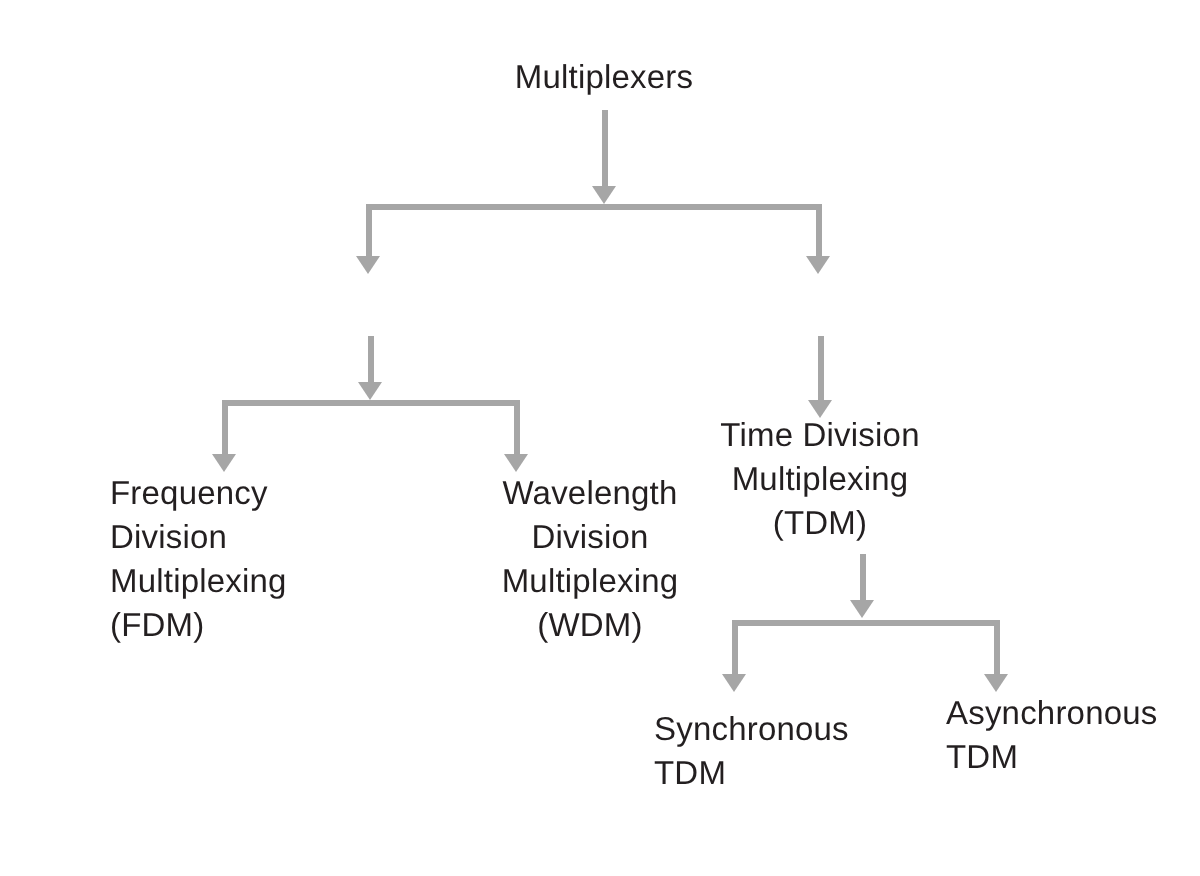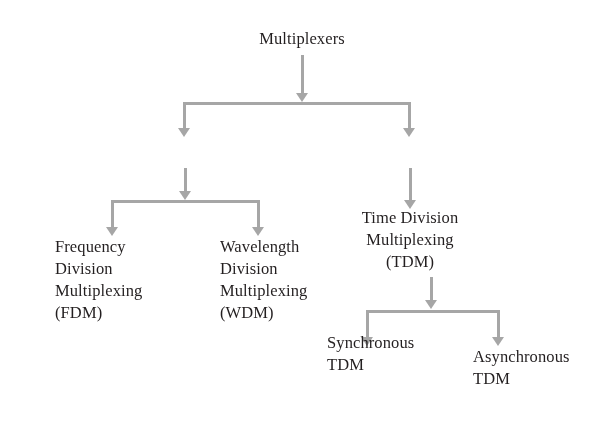--- a/index.html
+++ b/index.html
@@ -10,21 +10,20 @@
   body {
     font-family: "Liberation Sans", sans-serif;
     color: #231f20;
   }
   #canvas {
     position: relative;
     width: 600px;
     height: 438px;
     background: #ffffff;
     overflow: hidden;
-    font-family: Liberation Serif, serif;
   }
   .node {
     position: absolute;
     font-size: 16.5px;
     line-height: 22px;
     color: #231f20;
     white-space: pre-line;
     letter-spacing: 0.1px;
   }
   .node.center { text-align: center; }
@@ -74,39 +73,39 @@
   <div class="vline" style="left:111px; top:200px; height:28px;"></div>
   <div class="arrowhead" style="left:106px; top:227px;"></div>
   <div class="vline" style="left:257px; top:200px; height:28px;"></div>
   <div class="arrowhead" style="left:252px; top:227px;"></div>
 
   <div class="node left" style="left:55px; top:236px; width:150px;">Frequency
 Division
 Multiplexing
 (FDM)</div>
 
-  <div class="node left" style="left:220px; top:236px; width:150px;">Wavelength
+  <div class="node left" style="left:220px; top:236px; width:150px;text-align:center;">Wavelength
 Division
 Multiplexing
 (WDM)</div>
 
   <div class="vline" style="left:409px; top:168px; height:34px;"></div>
   <div class="arrowhead" style="left:404px; top:200px;"></div>
 
   <div class="node center" style="left:340px; top:207px; width:140px;">Time Division
 Multiplexing
 (TDM)</div>
 
   <div class="vline" style="left:430px; top:277px; height:25px;"></div>
   <div class="arrowhead" style="left:425px; top:300px;"></div>
   <div class="hline" style="left:366px; top:310px; width:134px;"></div>
   <div class="vline" style="left:366px; top:310px; height:28px;"></div>
   <div class="arrowhead" style="left:361px; top:337px;"></div>
   <div class="vline" style="left:497px; top:310px; height:28px;"></div>
   <div class="arrowhead" style="left:492px; top:337px;"></div>
 
-  <div class="node left" style="left:327px; top:332px; width:140px;">Synchronous
+  <div class="node left" style="left:327px; top:354px; width:140px;">Synchronous
 TDM</div>
 
   <div class="node left" style="left:473px; top:346px; width:140px;">Asynchronous
 TDM</div>
 
 </div>
 
 </body></html>

